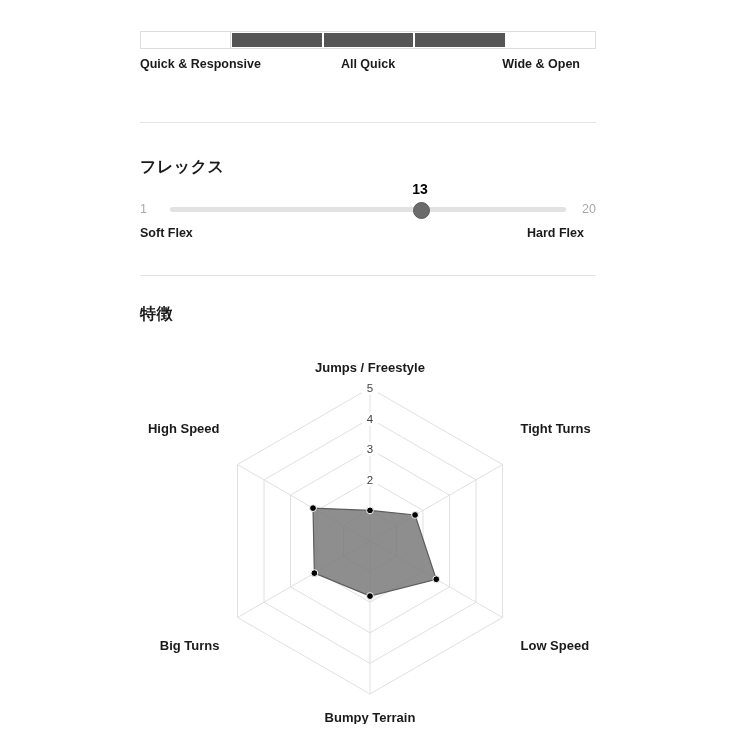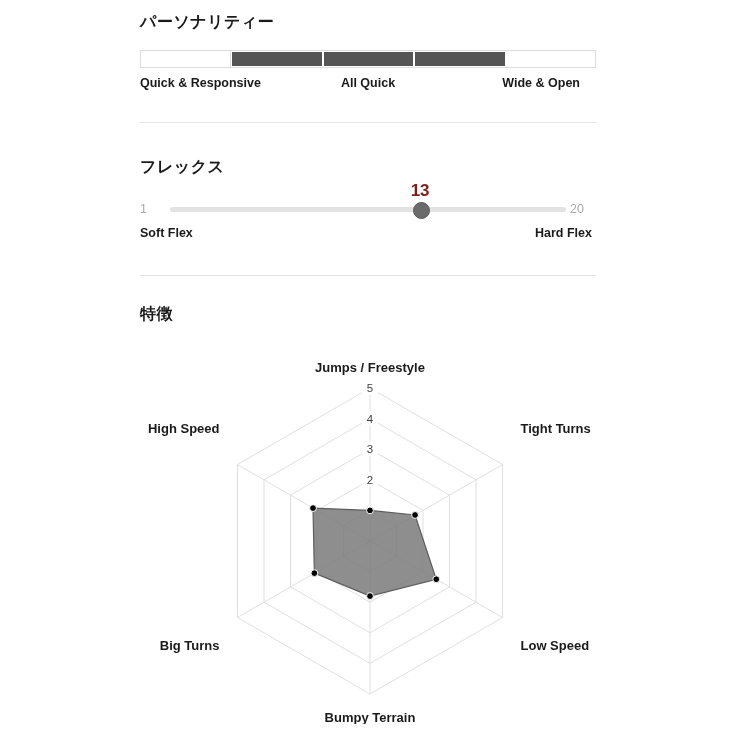--- a/index.html
+++ b/index.html
@@ -87,41 +87,41 @@
   
   #flex-section {
     position: absolute;
     left: 140px;
     top: 157px;
     width: 456px;
   }
   .flex-value {
     position: absolute;
     top: 24px;
-    font-size: 17px;
-    font-weight: 700;
-    color: #7f1d1d;
+    font-size: 14px;
+    font-weight: 700;
+    color: #000000;
     transform: translateX(-50%);
   }
   .slider-row {
     position: absolute;
     top: 44px;
     left: 0;
     width: 456px;
     height: 16px;
     display: flex;
     align-items: center;
   }
   .slider-end {
     font-size: 12.5px;
     color: #a9a9a9;
     width: 26px;
     flex: 0 0 auto;
   }
-  .slider-end.right { }
+  .slider-end.right { text-align: right; }
   .slider-track-wrap {
     position: relative;
     flex: 1 1 auto;
     height: 16px;
     margin: 0 4px;
   }
   .slider-track {
     position: absolute;
     top: 50%;
     left: 0;
@@ -147,21 +147,21 @@
     top: 69px;
     left: 0;
     width: 456px;
     height: 16px;
     font-size: 12.5px;
     font-weight: 700;
     color: #1a1a1a;
     text-decoration: underline;
   }
   .flex-labels .lbl-left  { position: absolute; left: 0; top: 0; }
-  .flex-labels .lbl-right { position: absolute; right: 4px; top: 0; }
+  .flex-labels .lbl-right { position: absolute; right: 12px; top: 0; }
 
   #divider-2 {
     position: absolute;
     left: 140px;
     top: 275px;
     width: 456px;
   }
 
   
   #features-section {
@@ -189,21 +189,20 @@
     font-size: 11.5px;
     fill: #444444;
   }
 </style>
 </head>
 <body>
 
 <div class="page">
 
   <div id="personality-section">
-    <h3 class="section-title">パーソナリティー</h3>
     <div class="personality-bar" id="personality-bar">
         <div class="seg"></div>
         <div class="seg filled" style="background: rgb(85, 85, 85); box-shadow: rgb(85, 85, 85) 0px 0px 0px 1px inset;"></div>
         <div class="seg filled" style="background: rgb(85, 85, 85); box-shadow: rgb(85, 85, 85) 0px 0px 0px 1px inset;"></div>
         <div class="seg filled" style="background: rgb(85, 85, 85); box-shadow: rgb(85, 85, 85) 0px 0px 0px 1px inset;"></div>
         <div class="seg"></div>
       </div>
     <div class="personality-labels">
       <span class="lbl-left">Quick &amp; Responsive</span>
       <span class="lbl-mid">All Quick</span>

